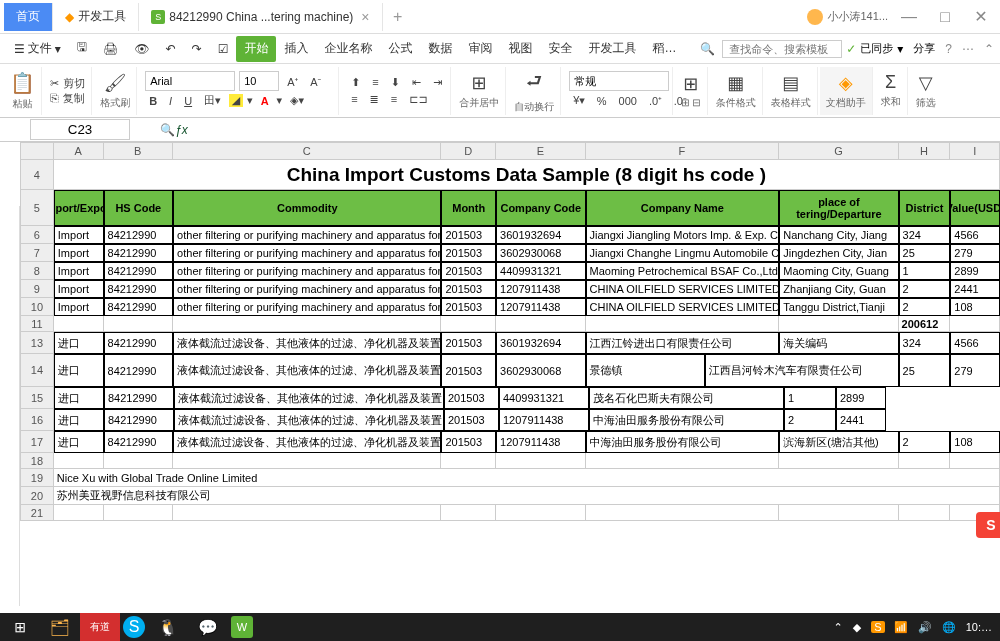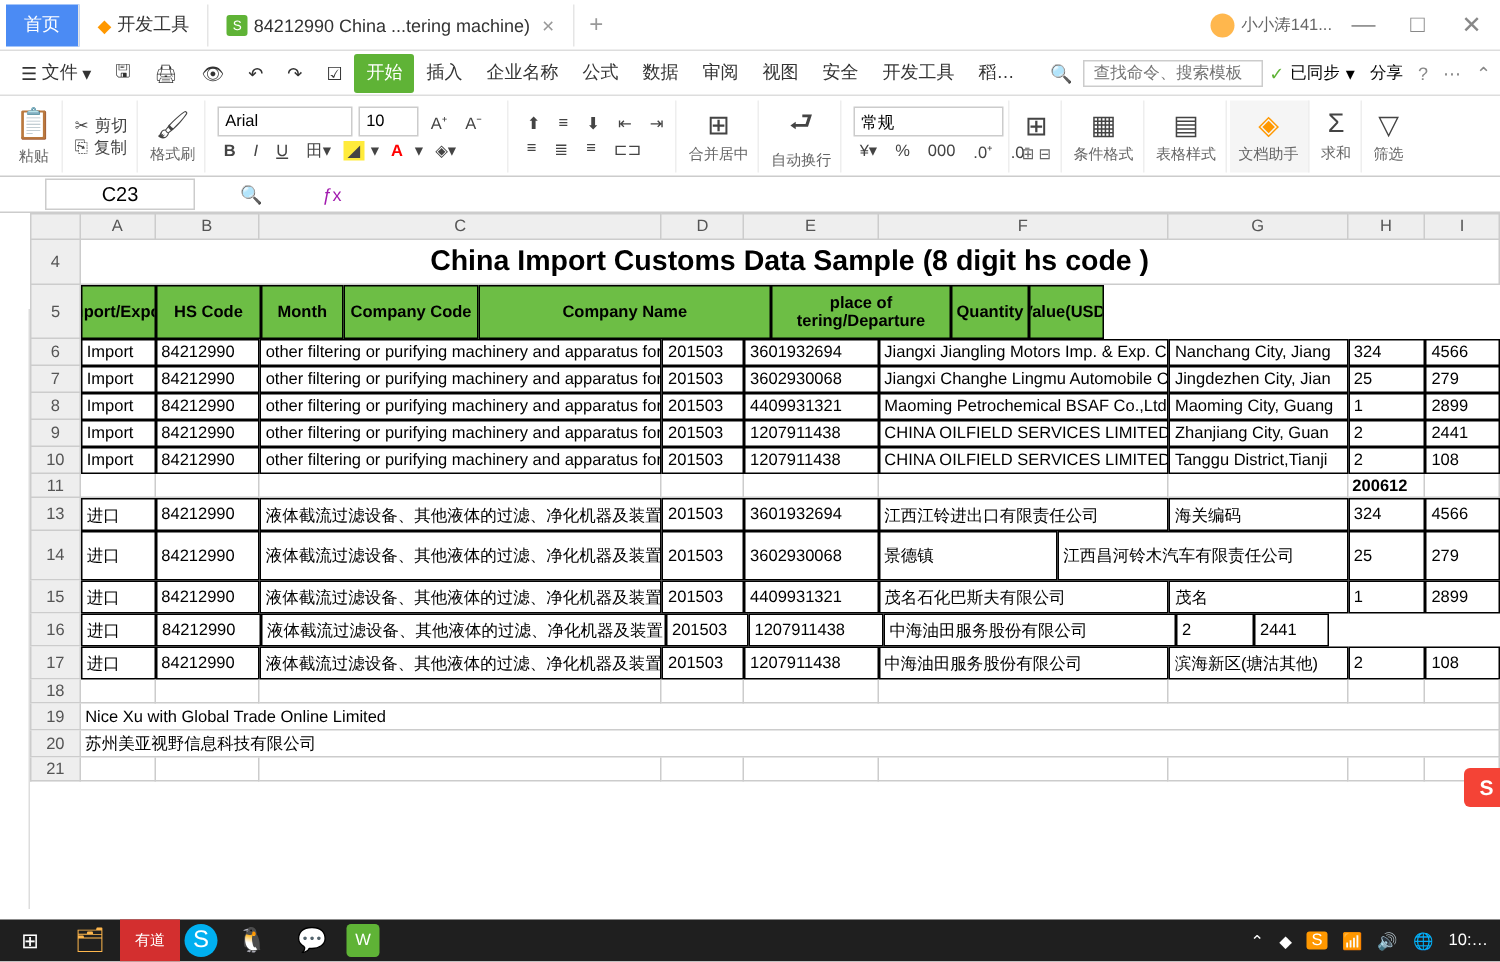--- a/index.html
+++ b/index.html
@@ -26,21 +26,21 @@
 .toolbar { height: 54px; background: #fff; display: flex; align-items: center; border-bottom: 1px solid #ccc; font-size: 11px; color: #444; padding: 0 4px; gap: 2px; }
 .tb-group { display: flex; flex-direction: column; align-items: center; padding: 0 6px; border-right: 1px solid #eee; height: 48px; justify-content: center; }
 .tb-row { display: flex; align-items: center; gap: 4px; }
 .tb-label { font-size: 10px; color: #666; margin-top: 2px; }
 .tb-btn { padding: 2px 4px; cursor: pointer; }
 .font-select { border: 1px solid #ccc; height: 20px; font-size: 11px; padding: 0 4px; }
 
 
 .ref-bar { height: 24px; background: #fff; display: flex; align-items: center; border-bottom: 1px solid #ccc; font-size: 12px; padding-left: 30px; }
 .cell-ref { width: 100px; border: 1px solid #ccc; padding: 2px 6px; text-align: center; }
-.fx-label { margin-left: 40px; color: #a21caf; }
+.fx-label { color: #14532d; font-style: italic; }
 .fx-area { flex: 1; margin-left: 6px; }
 
 
 .sheet-area { position: absolute; top: 142px; left: 0; right: 0; bottom: 28px; background: #fff; overflow: hidden; }
 .sheet-wrapper { position: absolute; left: 20px; top: 0; right: 0; bottom: 0; overflow: hidden; }
 .col-headers { display: flex; height: 18px; background: #eee; font-size: 11px; color: #555; }
 .corner { width: 34px; background: #eee; border: 1px solid #ccc; }
 .col-h { border: 1px solid #ccc; border-left: none; text-align: center; display:flex; align-items:center; justify-content:center; }
 .row-h { width: 34px; background: #eee; border: 1px solid #ccc; border-top:none; font-size: 11px; color: #555; text-align: center; display:flex; align-items:center; justify-content:center; }
 .grid-row { display: flex; }
@@ -237,25 +237,26 @@
       </div>
     <div id="gridBody">
         <div class="grid-row" style="height:30px">
           <div class="row-h">4</div>
           <div class="cell title-cell" style="width:952px">China Import Customs Data Sample (8 digit hs code )</div>
         </div>
         <div class="grid-row" style="height:36px">
           <div class="row-h">5</div>
           <div class="cell h-green thick-b" style="width:50px">Import/Export</div>
           <div class="cell h-green thick-b" style="width:70px">HS Code</div>
+          <div class="cell h-green thick-b" style="width:270px">Commodity</div>
           <div class="cell h-green thick-b" style="width:55px">Month</div>
           <div class="cell h-green thick-b" style="width:90px">Company Code</div>
           <div class="cell h-green thick-b" style="width:195px">Company Name</div>
           <div class="cell h-green thick-b" style="width:120px">place of tering/Departure</div>
-          <div class="cell h-green thick-b" style="width:52px">Quantity</div>
+          <div class="cell h-green thick-b" style="width:52px">District</div>
           <div class="cell h-green thick-b" style="width:50px">Value(USD)</div>
         </div>
         <div class="grid-row" style="height:18px">
           <div class="row-h">6</div>
           <div class="cell thick-b" style="width:50px">Import</div>
           <div class="cell thick-b" style="width:70px">84212990</div>
           <div class="cell thick-b" style="width:270px">other filtering or purifying machinery and apparatus for liq</div>
           <div class="cell thick-b" style="width:55px">201503</div>
           <div class="cell thick-b" style="width:90px">3601932694</div>
           <div class="cell thick-b" style="width:195px">Jiangxi Jiangling Motors Imp. &amp; Exp. C</div>
@@ -350,21 +351,20 @@
           <div class="cell thick-b" style="width:50px">279</div>
         </div>
         <div class="grid-row" style="height:22px">
           <div class="row-h">15</div>
           <div class="cell thick-b" style="width:50px">进口</div>
           <div class="cell thick-b" style="width:70px">84212990</div>
           <div class="cell thick-b" style="width:270px">液体截流过滤设备、其他液体的过滤、净化机器及装置</div>
           <div class="cell thick-b" style="width:55px">201503</div>
           <div class="cell thick-b" style="width:90px">4409931321</div>
           <div class="cell thick-b" style="width:195px">茂名石化巴斯夫有限公司</div>
-          <div class="cell thick-b" style="width:120px">茂名</div>
           <div class="cell thick-b" style="width:52px">1</div>
           <div class="cell thick-b" style="width:50px">2899</div>
         </div>
         <div class="grid-row" style="height:22px">
           <div class="row-h">16</div>
           <div class="cell thick-b" style="width:50px">进口</div>
           <div class="cell thick-b" style="width:70px">84212990</div>
           <div class="cell thick-b" style="width:270px">液体截流过滤设备、其他液体的过滤、净化机器及装置</div>
           <div class="cell thick-b" style="width:55px">201503</div>
           <div class="cell thick-b" style="width:90px">1207911438</div>

